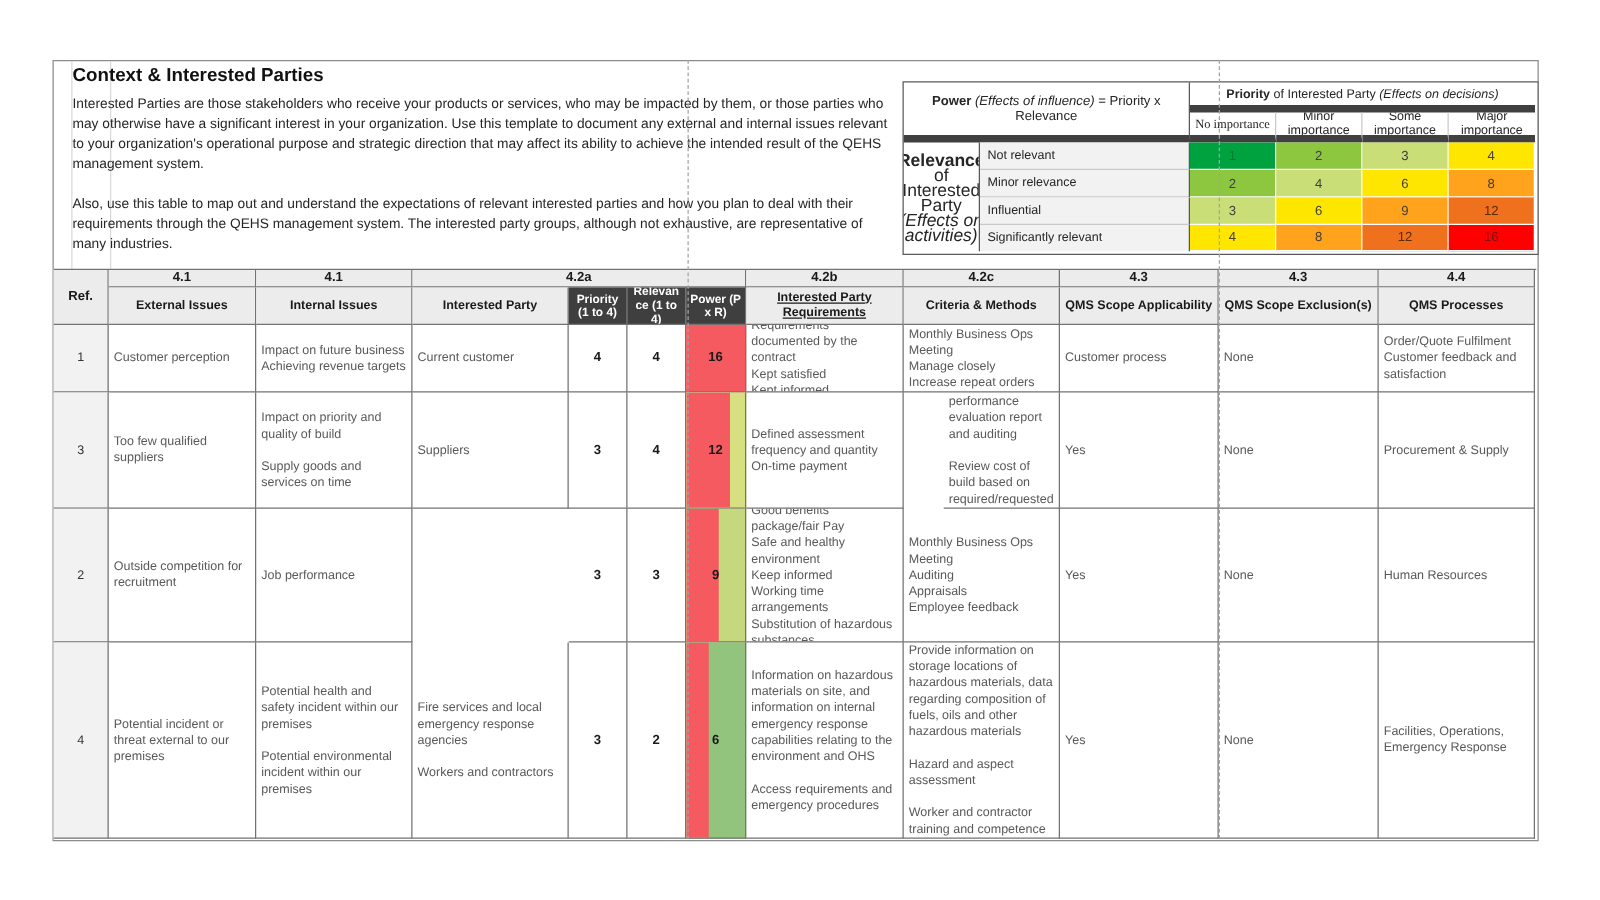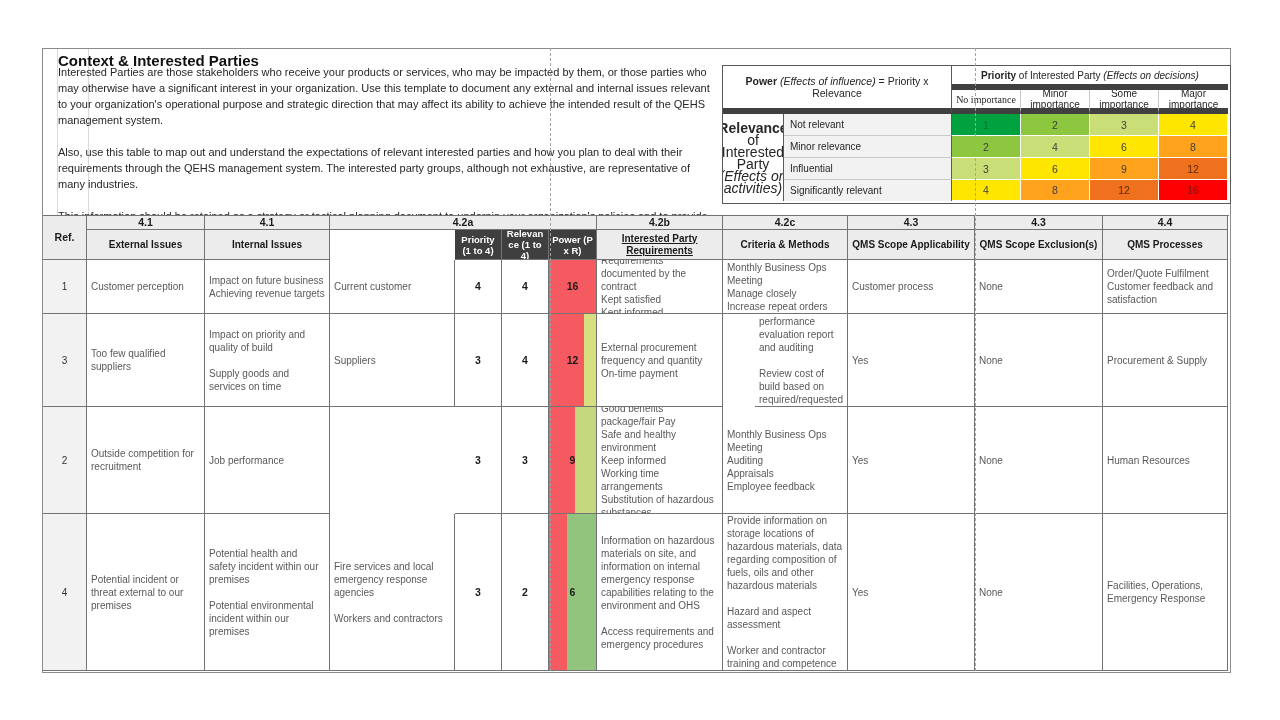--- a/index.html
+++ b/index.html
@@ -3,21 +3,21 @@
 <meta charset="utf-8">
 <style>
   html,body{margin:0;padding:0;}
   body{width:1280px;height:720px;background:#ffffff;position:relative;overflow:hidden;
        font-family:"Liberation Sans",sans-serif;}
   
   .sheet{position:absolute;left:42px;top:48px;width:1187px;height:623px;
          border:1px solid #8c8c8c;background:#fff;}
   .gl{position:absolute;top:0;width:1px;background:#d9d9d9;height:167px;}
   .page-title{position:absolute;left:15px;top:3px;font-size:15px;font-weight:700;color:#111;}
-  .intro{position:absolute;left:15px;top:15px;width:652px;font-size:11px;line-height:16px;color:#262626;}
+  .intro{position:absolute;left:15px;top:26px;width:652px;font-size:11px;line-height:16px;color:#262626;}
   .intro p{margin:0 0 16px 0;}
   
   .matrix{position:absolute;left:679px;top:16px;width:507px;height:137px;border:1px solid #595959;
           display:grid;grid-template-columns:61px 168px 69px 69px 69px 69px;
           grid-template-rows:24px 24px 22px 22px 22px 21px;background:#fff;font-size:10px;color:#262626;}
   .mc{border-right:1px solid #c9c9c9;border-bottom:1px solid #c9c9c9;display:flex;
       align-items:center;justify-content:center;text-align:center;overflow:hidden;padding:1px 4px;}
   .mc.lbl{justify-content:flex-start;text-align:left;background:#f2f2f2;padding-left:6px;}
   .mc.val{border-right:1px solid #ffffff;border-bottom:1px solid #ffffff;font-size:10.5px;}
   .mc.sepR{border-right:1px solid #595959;}
@@ -104,20 +104,21 @@
     <div class="c hnum" style="grid-column:3;grid-row:1;">4.1</div>
     <div class="c hnum" style="grid-column:4/8;grid-row:1;">4.2a</div>
     <div class="c hnum" style="grid-column:8;grid-row:1;">4.2b</div>
     <div class="c hnum" style="grid-column:9;grid-row:1;">4.2c</div>
     <div class="c hnum" style="grid-column:10;grid-row:1;">4.3</div>
     <div class="c hnum" style="grid-column:11;grid-row:1;">4.3</div>
     <div class="c hnum" style="grid-column:12;grid-row:1;">4.4</div>
 
     <div class="c hname" style="grid-column:2;grid-row:2;">External Issues</div>
     <div class="c hname" style="grid-column:3;grid-row:2;">Internal Issues</div>
+    <div class="c hname" style="grid-column:4;grid-row:2;">Interested Party</div>
     <div class="c hdark" style="grid-column:5;grid-row:2;">Priority (1 to 4)</div>
     <div class="c hdark" style="grid-column:6;grid-row:2;">Relevance (1 to 4)</div>
     <div class="c hdark" style="grid-column:7;grid-row:2;">Power (P x R)</div>
     <div class="c hname" style="grid-column:8;grid-row:2;text-decoration:underline;">Interested Party Requirements</div>
     <div class="c hname" style="grid-column:9;grid-row:2;">Criteria &amp; Methods</div>
     <div class="c hname" style="grid-column:10;grid-row:2;">QMS Scope Applicability</div>
     <div class="c hname" style="grid-column:11;grid-row:2;">QMS Scope Exclusion(s)</div>
     <div class="c hname" style="grid-column:12;grid-row:2;">QMS Processes</div>
 
     <div class="c ref" style="grid-column:1;grid-row:3;">1</div>
@@ -147,21 +148,21 @@
     <div class="c" style="grid-column:3;grid-row:4;">Impact on priority and quality of build
 
 Supply goods and services on time</div>
     <div class="c" style="grid-column:4;grid-row:4;">Suppliers</div>
     <div class="c num" style="grid-column:5;grid-row:4;">3</div>
     <div class="c num" style="grid-column:6;grid-row:4;">4</div>
     <div class="c power" style="grid-area: 4 / 7; background: rgb(215, 224, 128);">
       <span class="bar" style="width: 75%; background: rgb(244, 90, 95);"></span>
       <span class="val">12</span>
     </div>
-    <div class="c" style="grid-column:8;grid-row:4;">External procurement frequency and quantity
+    <div class="c" style="grid-column:8;grid-row:4;">Defined assessment frequency and quantity
 On-time payment</div>
     <div class="c" style="grid-column:9;grid-row:4;margin-left:32px;">Supplier performance evaluation report and auditing
 
 Review cost of build based on required/requested material specs</div>
     <div class="c" style="grid-column:10;grid-row:4;">Yes</div>
     <div class="c" style="grid-column:11;grid-row:4;">None</div>
     <div class="c" style="grid-column:12;grid-row:4;">Procurement &amp; Supply</div>
 
     <div class="c ref" style="grid-column:1;grid-row:5;">2</div>
     <div class="c" style="grid-column:2;grid-row:5;">Outside competition for recruitment</div>

